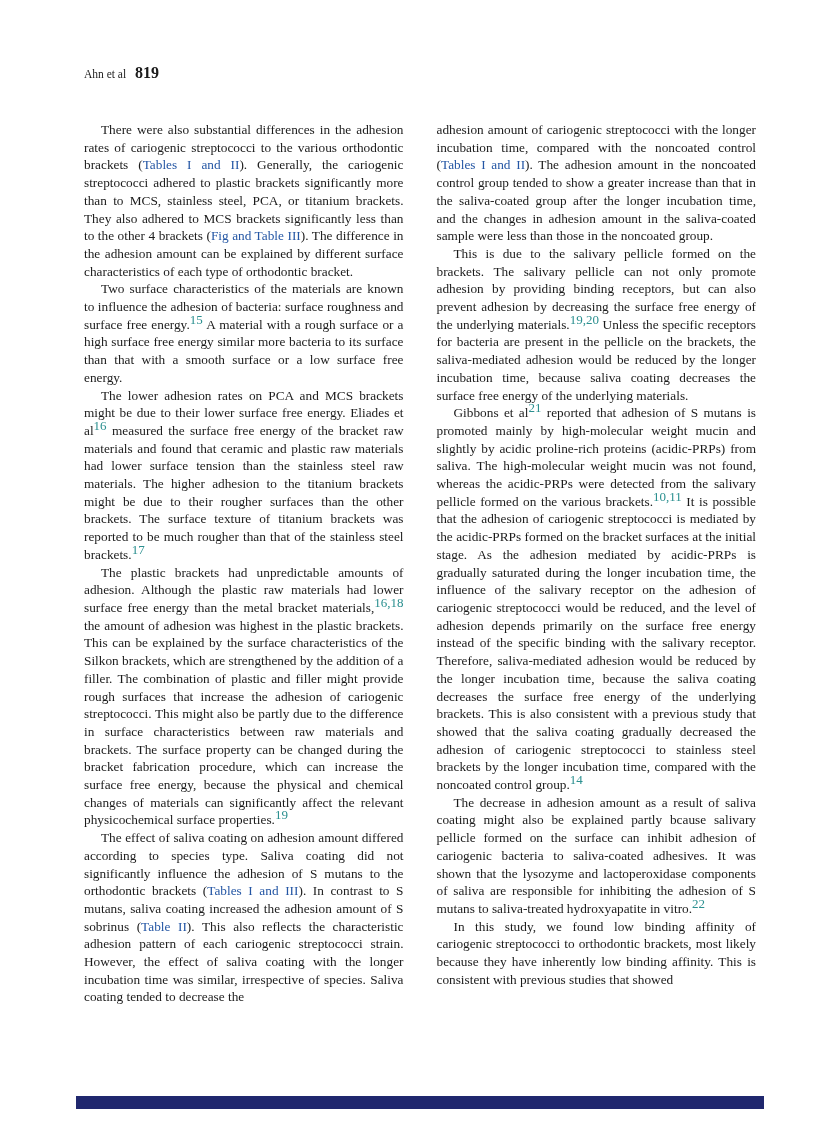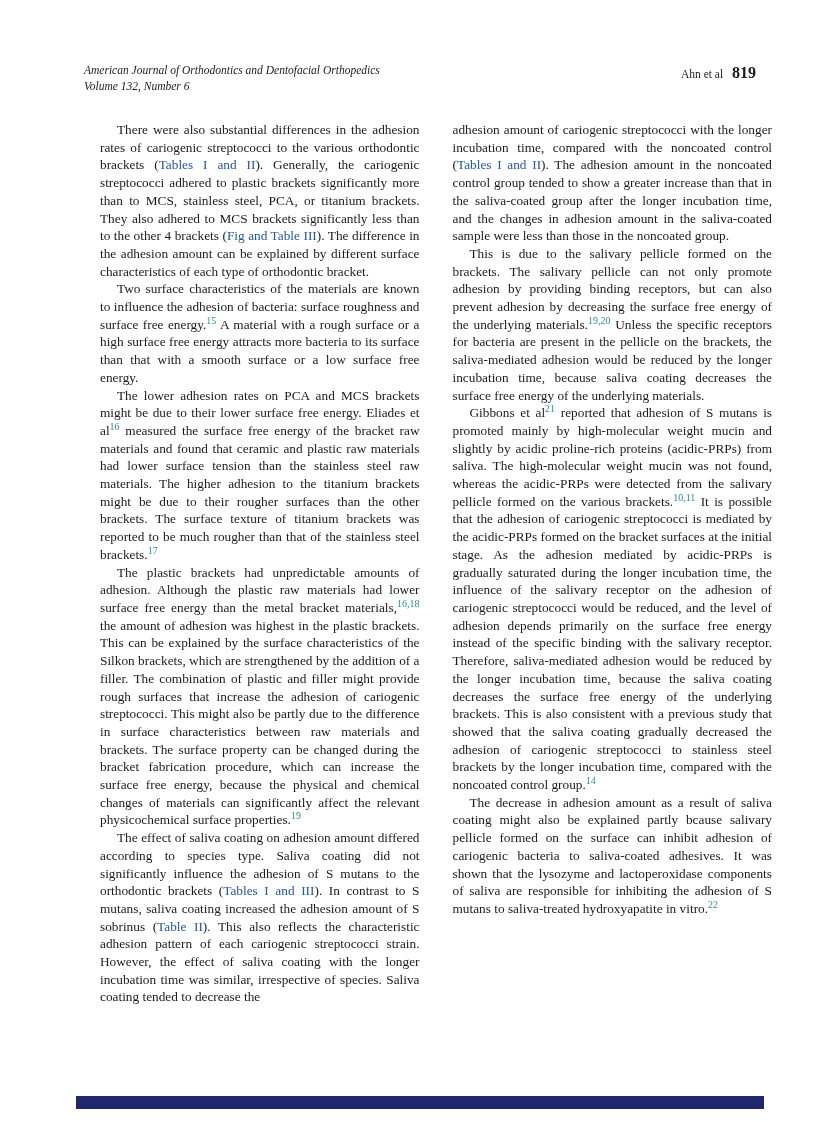--- a/index.html
+++ b/index.html
@@ -13,68 +13,65 @@
   .header {
     position:absolute; top:62px; left:84px; width:672px;
     display:flex; justify-content:space-between; align-items:flex-start;
     font-size:11.5px; line-height:1.4;
   }
   .journal-info { font-style:italic; }
   .running-head { white-space:nowrap; }
   .running-authors { }
   .pageno { font-style:normal; font-weight:bold; font-size:16px; margin-left:6px; }
   .columns {
-    position:absolute; top:121px; left:100px; width:672px;
+    position:absolute; top:121px; left:84px; width:672px;
     display:flex; gap:33px;
   }
   .col {
     width:319.5px; flex:0 0 auto;
     font-size:13.3px; line-height:17.7px;
     text-align:justify; text-justify:inter-word;
   }
   .para { margin:0; }
   .para.indent { text-indent:17px; }
   .link { color:var(--link, #2456a4); cursor:pointer; }
   .sup {
     color:var(--citation, #2a8f8f);
-    font-size:10px; vertical-align:super; line-height:0;
+    font-size:13px; vertical-align:super; line-height:0;
   }
   .sp-i { }
   .footer-bar {
     position:absolute; left:76px; bottom:13px; width:688px; height:13px;
     background:var(--footer_bar, #20276e);
   }
 </style>
 </head>
 <body>
 
 <div class="page">
 
   <div class="header">
-    <div class="journal-info">
-      <div>American Journal of Orthodontics and Dentofacial Orthopedics</div>
-      <div>Volume 132, Number 6</div>
-    </div>
     <div class="running-head">
       <span class="running-authors">Ahn et al</span>
       <span class="pageno">819</span>
     </div>
   </div>
 
   <div class="columns">
     <div class="col">
         <p class="para indent"><span>There were also substantial differences in the adhesion rates of cariogenic streptococci to the various orthodontic brackets (</span><span class="link">Tables I and II</span><span>). Generally, the cariogenic streptococci adhered to plastic brackets significantly more than to MCS, stainless steel, PCA, or titanium brackets. They also adhered to MCS brackets significantly less than to the other 4 brackets (</span><span class="link">Fig and Table III</span><span>). The difference in the adhesion amount can be explained by different surface characteristics of each type of orthodontic bracket.</span></p>
-        <p class="para indent"><span>Two surface characteristics of the materials are known to influence the adhesion of bacteria: surface roughness and surface free energy.</span><span class="sup">15</span><span> A material with a rough surface or a high surface free energy attracts more bacteria to its surface than that with a smooth surface or a low surface free energy.</span></p>
+        <p class="para indent"><span>Two surface characteristics of the materials are known to influence the adhesion of bacteria: surface roughness and surface free energy.</span><span class="sup">15</span><span> A material with a rough surface or a high surface free energy similar more bacteria to its surface than that with a smooth surface or a low surface free energy.</span></p>
         <p class="para indent"><span>The lower adhesion rates on PCA and MCS brackets might be due to their lower surface free energy. Eliades et al</span><span class="sup">16</span><span> measured the surface free energy of the bracket raw materials and found that ceramic and plastic raw materials had lower surface tension than the stainless steel raw materials. The higher adhesion to the titanium brackets might be due to their rougher surfaces than the other brackets. The surface texture of titanium brackets was reported to be much rougher than that of the stainless steel brackets.</span><span class="sup">17</span></p>
         <p class="para indent"><span>The plastic brackets had unpredictable amounts of adhesion. Although the plastic raw materials had lower surface free energy than the metal bracket materials,</span><span class="sup">16,18</span><span> the amount of adhesion was highest in the plastic brackets. This can be explained by the surface characteristics of the Silkon brackets, which are strengthened by the addition of a filler. The combination of plastic and filler might provide rough surfaces that increase the adhesion of cariogenic streptococci. This might also be partly due to the difference in surface characteristics between raw materials and brackets. The surface property can be changed during the bracket fabrication procedure, which can increase the surface free energy, because the physical and chemical changes of materials can significantly affect the relevant physicochemical surface properties.</span><span class="sup">19</span></p>
         <p class="para indent"><span>The effect of saliva coating on adhesion amount differed according to species type. Saliva coating did not significantly influence the adhesion of </span><span class="sp-i">S mutans</span><span> to the orthodontic brackets (</span><span class="link">Tables I and III</span><span>). In contrast to </span><span class="sp-i">S mutans,</span><span> saliva coating increased the adhesion amount of </span><span class="sp-i">S sobrinus</span><span> (</span><span class="link">Table II</span><span>). This also reflects the characteristic adhesion pattern of each cariogenic streptococci strain. However, the effect of saliva coating with the longer incubation time was similar, irrespective of species. Saliva coating tended to decrease the</span></p>
       </div>
     <div class="col">
         <p class="para"><span>adhesion amount of cariogenic streptococci with the longer incubation time, compared with the noncoated control (</span><span class="link">Tables I and II</span><span>). The adhesion amount in the noncoated control group tended to show a greater increase than that in the saliva-coated group after the longer incubation time, and the changes in adhesion amount in the saliva-coated sample were less than those in the noncoated group.</span></p>
         <p class="para indent"><span>This is due to the salivary pellicle formed on the brackets. The salivary pellicle can not only promote adhesion by providing binding receptors, but can also prevent adhesion by decreasing the surface free energy of the underlying materials.</span><span class="sup">19,20</span><span> Unless the specific receptors for bacteria are present in the pellicle on the brackets, the saliva-mediated adhesion would be reduced by the longer incubation time, because saliva coating decreases the surface free energy of the underlying materials.</span></p>
         <p class="para indent"><span>Gibbons et al</span><span class="sup">21</span><span> reported that adhesion of </span><span class="sp-i">S mutans</span><span> is promoted mainly by high-molecular weight mucin and slightly by acidic proline-rich proteins (acidic-PRPs) from saliva. The high-molecular weight mucin was not found, whereas the acidic-PRPs were detected from the salivary pellicle formed on the various brackets.</span><span class="sup">10,11</span><span> It is possible that the adhesion of cariogenic streptococci is mediated by the acidic-PRPs formed on the bracket surfaces at the initial stage. As the adhesion mediated by acidic-PRPs is gradually saturated during the longer incubation time, the influence of the salivary receptor on the adhesion of cariogenic streptococci would be reduced, and the level of adhesion depends primarily on the surface free energy instead of the specific binding with the salivary receptor. Therefore, saliva-mediated adhesion would be reduced by the longer incubation time, because the saliva coating decreases the surface free energy of the underlying brackets. This is also consistent with a previous study that showed that the saliva coating gradually decreased the adhesion of cariogenic streptococci to stainless steel brackets by the longer incubation time, compared with the noncoated control group.</span><span class="sup">14</span></p>
         <p class="para indent"><span>The decrease in adhesion amount as a result of saliva coating might also be explained partly bcause salivary pellicle formed on the surface can inhibit adhesion of cariogenic bacteria to saliva-coated adhesives. It was shown that the lysozyme and lactoperoxidase components of saliva are responsible for inhibiting the adhesion of </span><span class="sp-i">S mutans</span><span> to saliva-treated hydroxyapatite in vitro.</span><span class="sup">22</span></p>
+        <p class="para indent"><span>In this study, we found low binding affinity of cariogenic streptococci to orthodontic brackets, most likely because they have inherently low binding affinity. This is consistent with previous studies that showed</span></p>
       </div>
   </div>
 
   <div class="footer-bar"></div>
 
 </div>
 
 </body></html>

